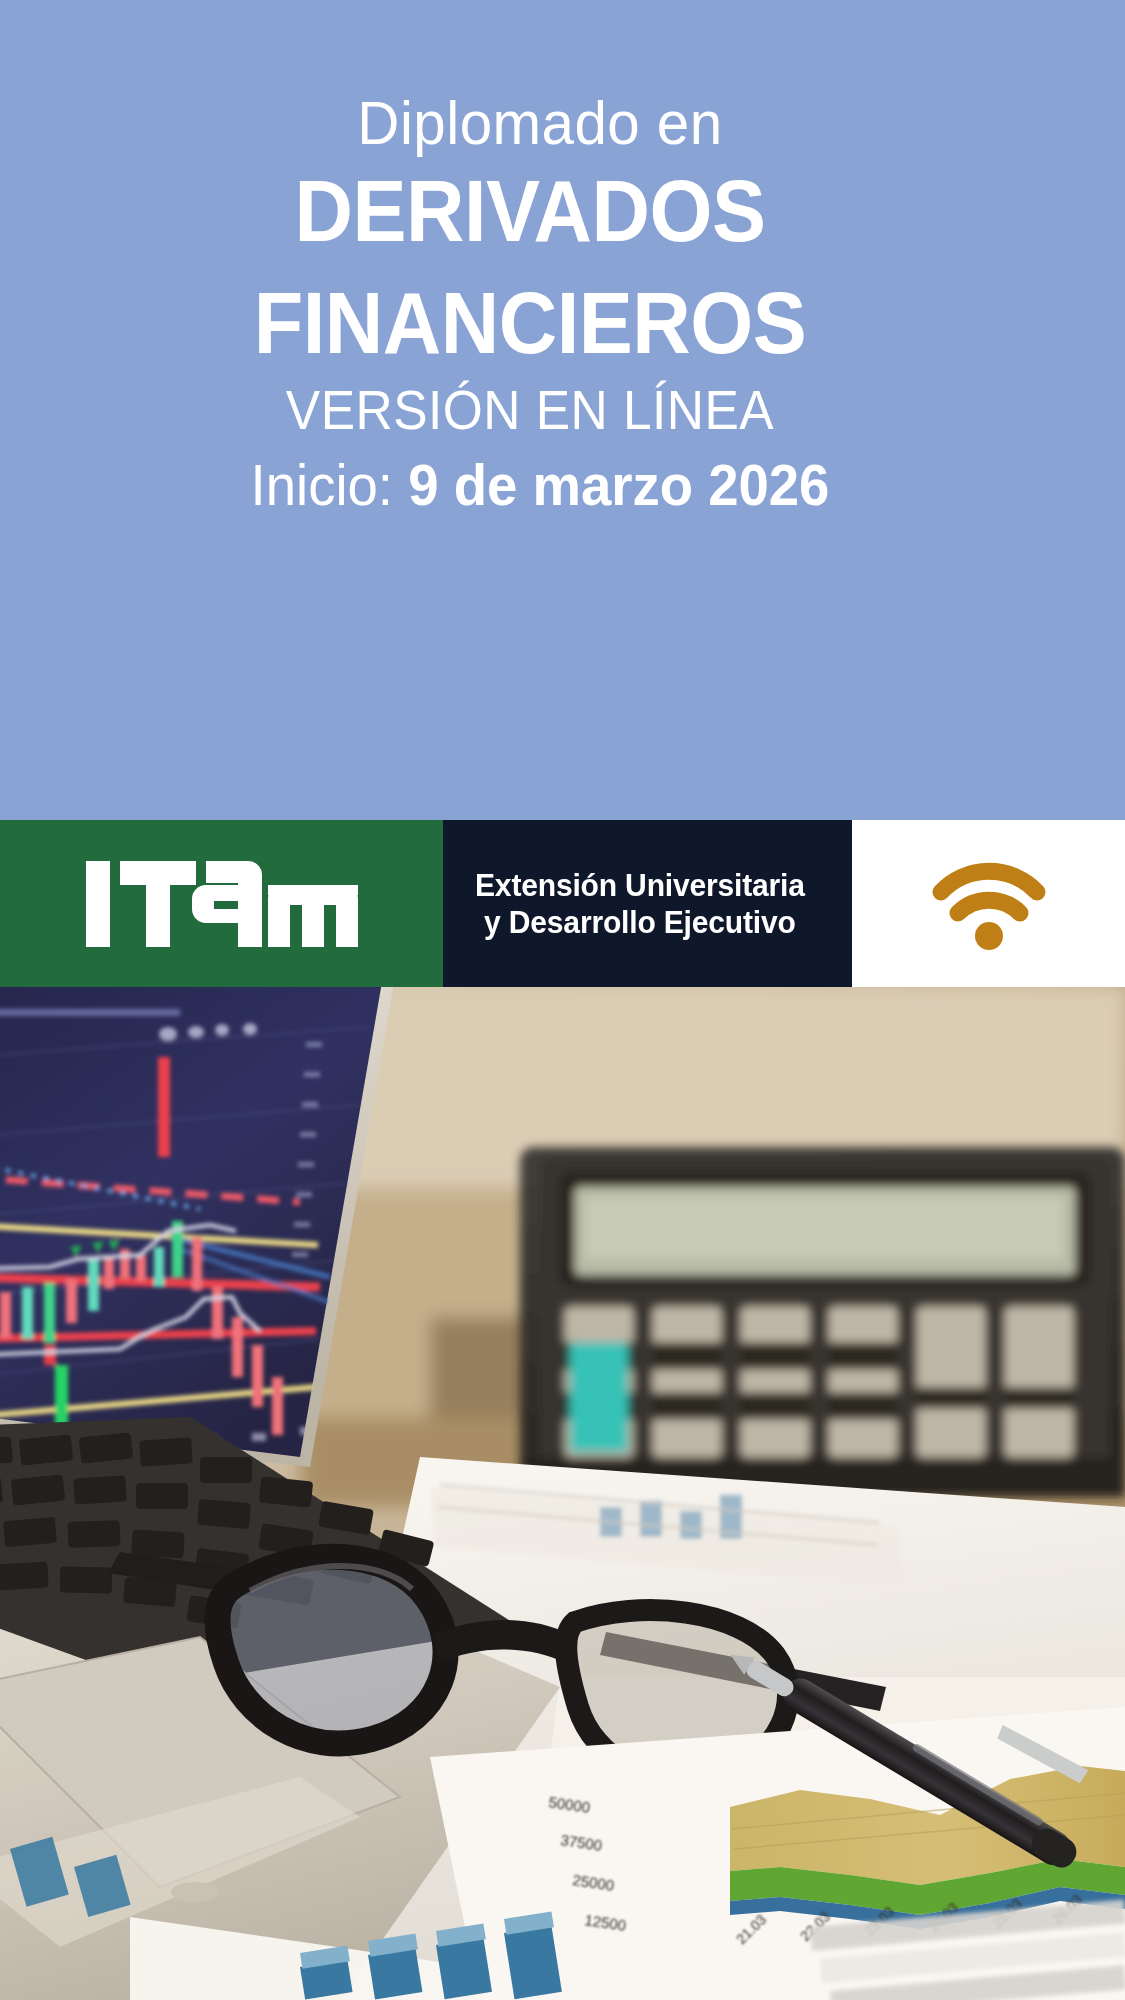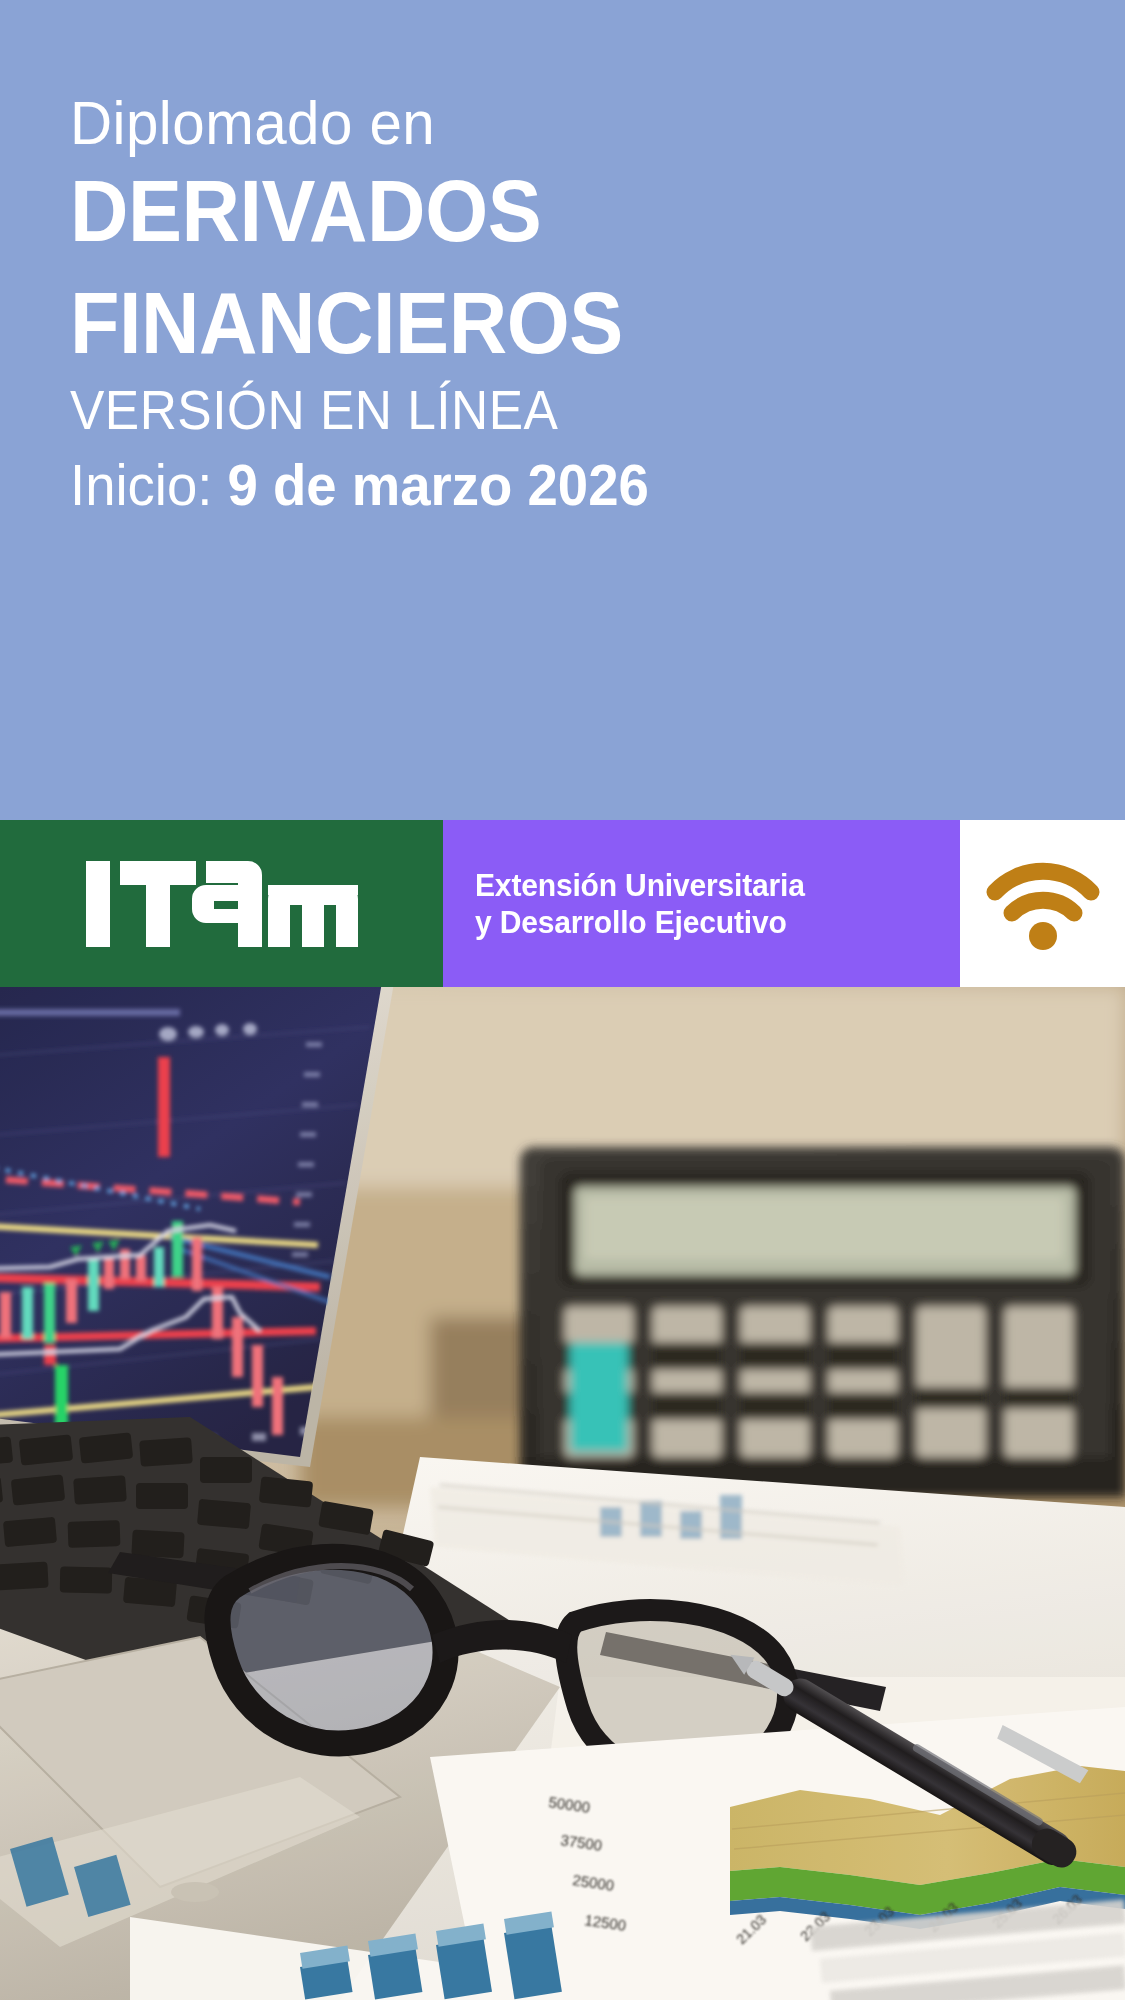--- a/index.html
+++ b/index.html
@@ -2,21 +2,21 @@
 <html><head>
 <meta charset="utf-8">
 <style>
   * { margin:0; padding:0; box-sizing:border-box; }
   html,body { background:#ffffff; }
   body {
     width:1125px; height:2000px;
     font-family:"Liberation Sans", sans-serif;
     overflow:hidden; position:relative;
   }
-  #poster { position:relative; width:1125px; height:2000px; overflow:hidden; }
+  #poster { position:relative; width:1125px; height:2000px; overflow:hidden;text-align:center; }
 
   
   .hero {
     position:absolute; left:0; top:0; width:1125px; height:820px;
     background:#8aa3d5;
   }
   .hero-text { position:absolute; left:70px; top:88px; width:1000px; }
   .line-diplomado {
     font-family:"Liberation Sans", sans-serif;
     font-weight:400; font-size:62px; line-height:70px;
@@ -51,22 +51,22 @@
     position:absolute; left:0; top:820px; width:1125px; height:167px;
     display:flex;
   }
   .band-green {
     width:443px; height:100%;
     background:#216b3d;
     display:flex; align-items:center; justify-content:center;
   }
   .itam-logo { position:relative; width:272px; height:86px; }
   .band-gold {
-    width:517px; height:100%;
-    background:#8b5cf6;
+    width:409px; height:100%;
+    background:#0f172a;
     display:flex; align-items:center;
   }
   .gold-text {
     color:#ffffff; font-weight:700;
     font-size:31px; line-height:37px;
     padding-left:33px; letter-spacing:-0.2px;
     transform:scaleX(0.97); transform-origin:left center;
   }
   .band-white {
     flex:1; height:100%; background:#ffffff;

